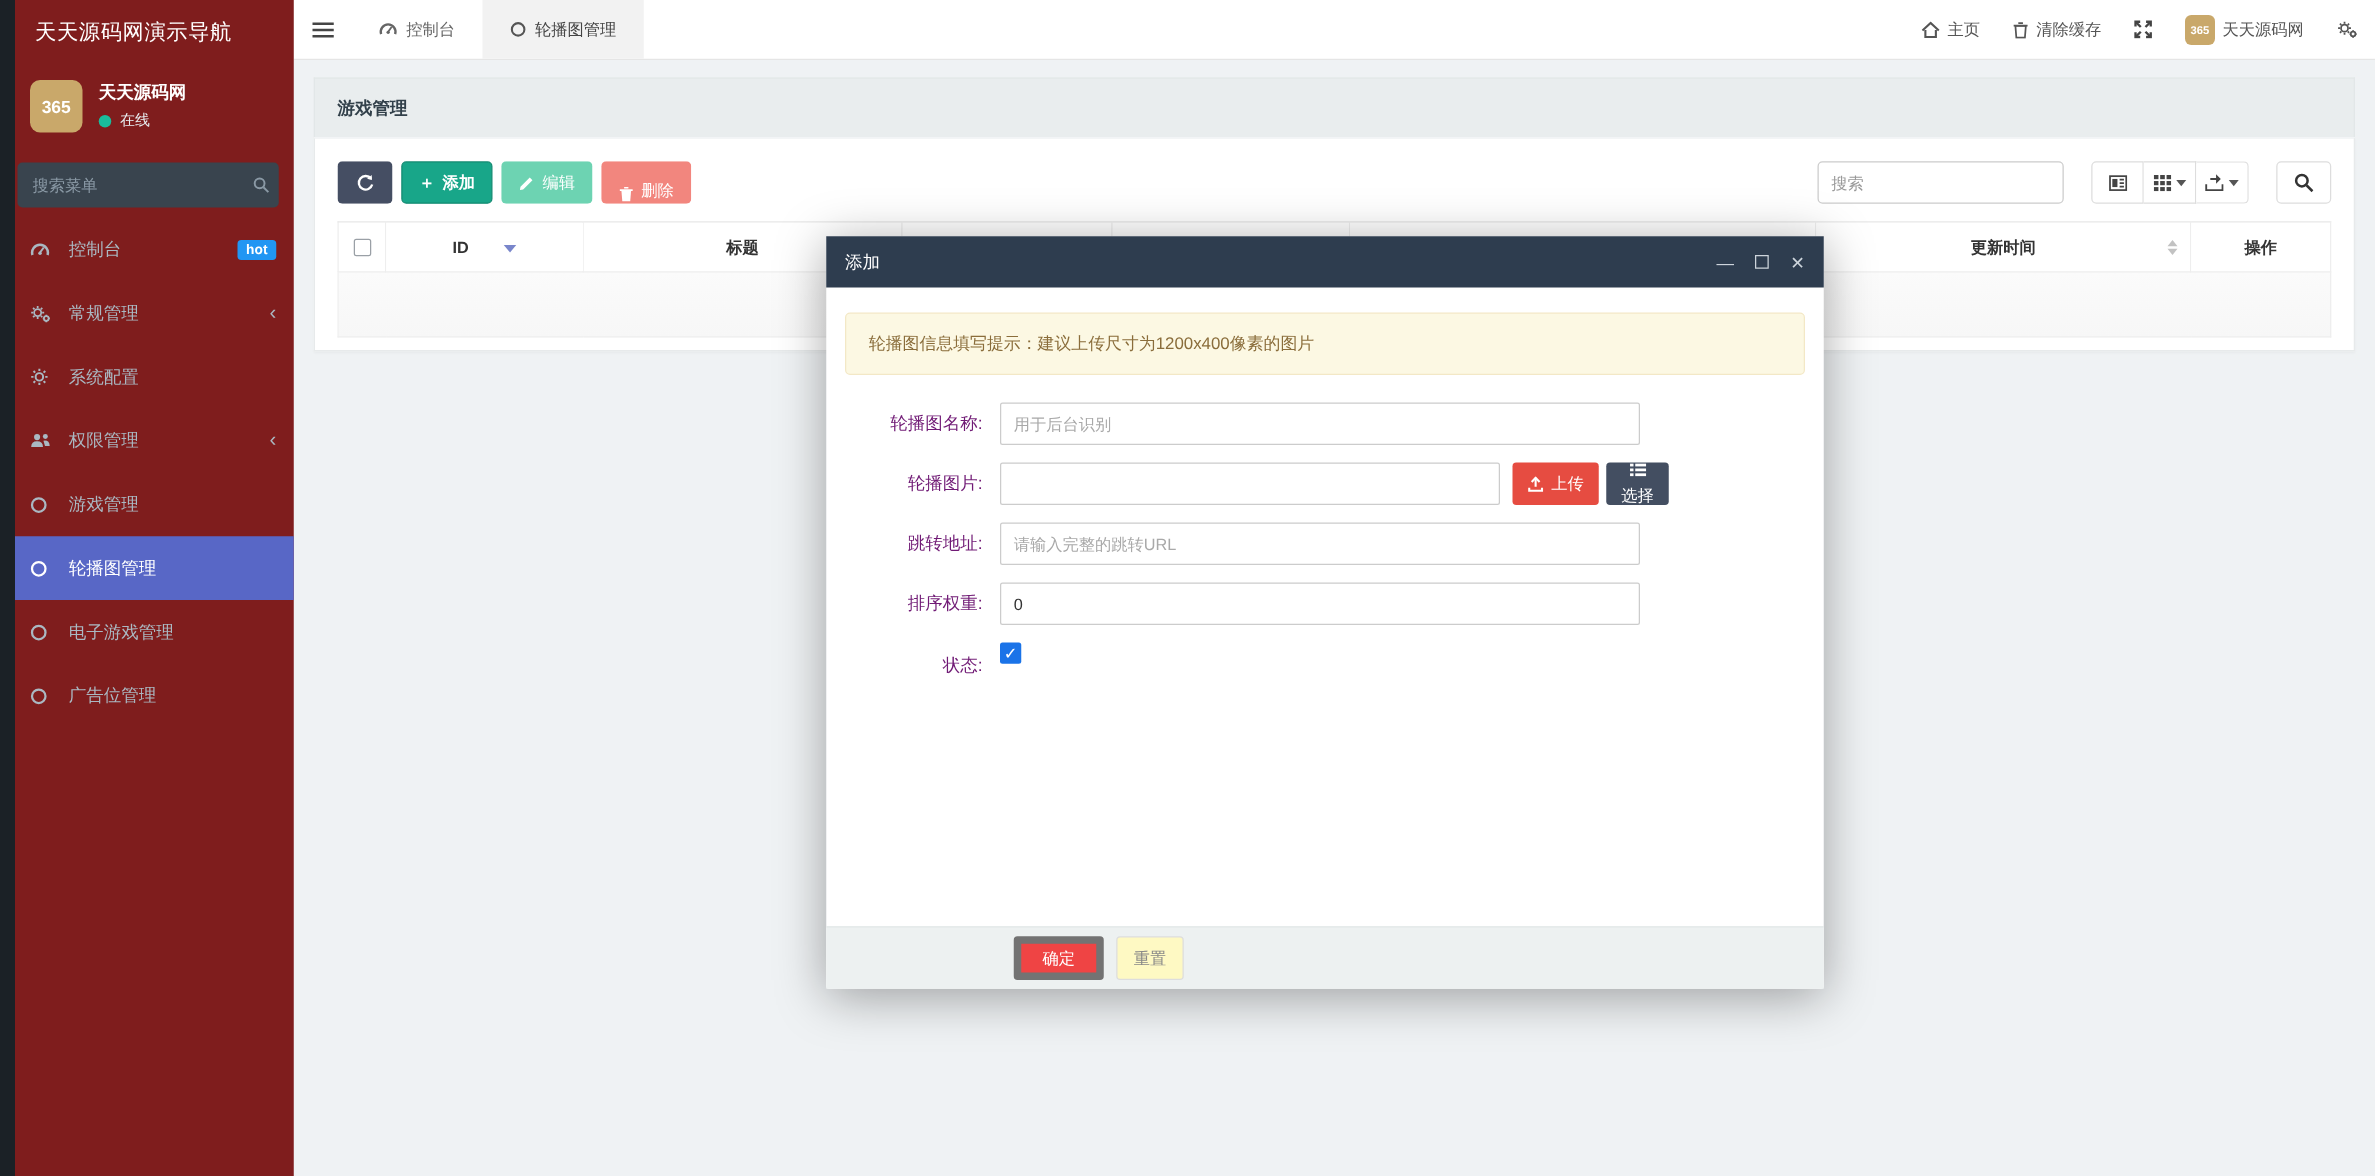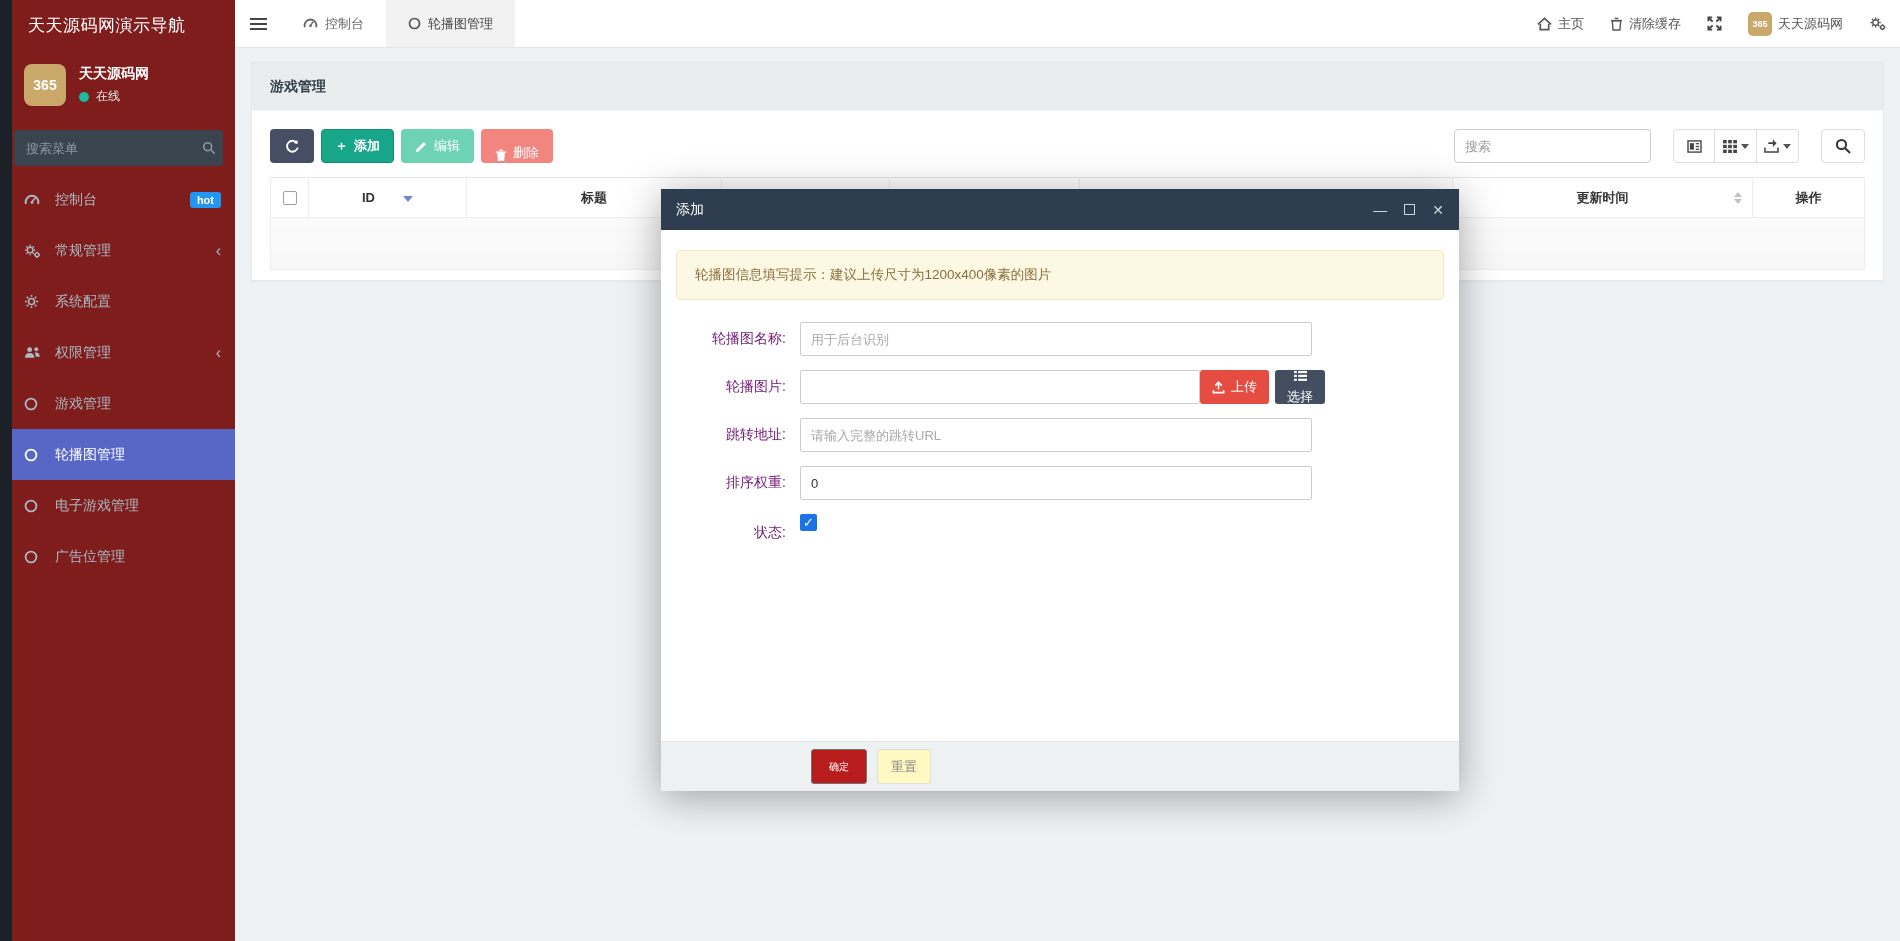--- a/index.html
+++ b/index.html
@@ -77,27 +77,27 @@
   .modal-controls { margin-left:auto; display:flex; align-items:center; gap:17px; color:#cdd5dc; font-size:14px; }
   .mc { cursor:pointer; line-height:1; }
   .mc-max { width:11px; height:11px; border:1.5px solid #cdd5dc; display:inline-block; }
   .modal-body { flex:1; padding:20px 15px; overflow:hidden; }
   .alert { background:#fcf8e3; border:1px solid #f3e8c6; color:#8a6d3b; border-radius:4px; padding:15px 18px; font-size:13.5px; margin-bottom:22px; }
   .frow { display:flex; align-items:center; margin-bottom:14px; }
   .flabel { width:110px; text-align:right; font-size:14px; color:#701a75; margin-right:14px; flex:0 0 110px; }
   .finput { height:34px; border:1px solid #ccc; border-radius:2px; font-size:13px; padding:0 10px; color:#333; outline:none; font-family:inherit; width:512px; }
   .finput::placeholder { color:#a9a9a9; }
   .finput.short { width:400px; }
-  .btn-upload { height:34px; background:#e64c41; color:#fff; border:none; border-radius:3px; font-size:13px; padding:0 12px; display:inline-flex; align-items:center; gap:6px; cursor:pointer; font-family:inherit; }
+  .btn-upload { height:34px; background:#e64c41; color:#fff; border:none; border-radius:3px; font-size:13px; padding:0 12px; margin-left:10px; display:inline-flex; align-items:center; gap:6px; cursor:pointer; font-family:inherit; }
   .btn-choose { height:34px; background:#434e61; color:#fff; border:none; border-radius:3px; font-size:13px; padding:0 12px; margin-left:6px; display:inline-flex; align-items:center; gap:6px; cursor:pointer; font-family:inherit;flex-direction:column; }
   .checkbox-on { width:17px; height:17px; background:#1a73e8; border-radius:2px; color:#fff; font-size:13px; display:flex; align-items:center; justify-content:center; cursor:pointer; }
   .frow.status { align-items:flex-start; }
   .frow.status .flabel { padding-top:10px; }
   .modal-footer { flex:0 0 50px; background:#edf1f1; border-top:1px solid #e2e7e7; display:flex; align-items:center; padding-left:150px; gap:10px; }
-  .btn-ok { background:#b91c1c; color:#fff; border:1px solid #737373; border-radius:3px; height:35px; padding:0 17px; font-size:10px; cursor:pointer; font-family:inherit; }
+  .btn-ok { background:#ef4444; color:#fff; border:6px solid #737373; border-radius:3px; height:35px; padding:0 17px; font-size:13px; cursor:pointer; font-family:inherit; }
   .btn-reset { background:#fef9c3; color:#888; border:1px solid #ddd; border-radius:3px; height:35px; padding:0 13px; font-size:13px; cursor:pointer; font-family:inherit; }
 </style>
 </head>
 <body>
 
 <div class="sidebar">
   <div class="sidebar-strip"></div>
   <div class="logo">天天源码网演示导航</div>
 
   <div class="user-panel">

